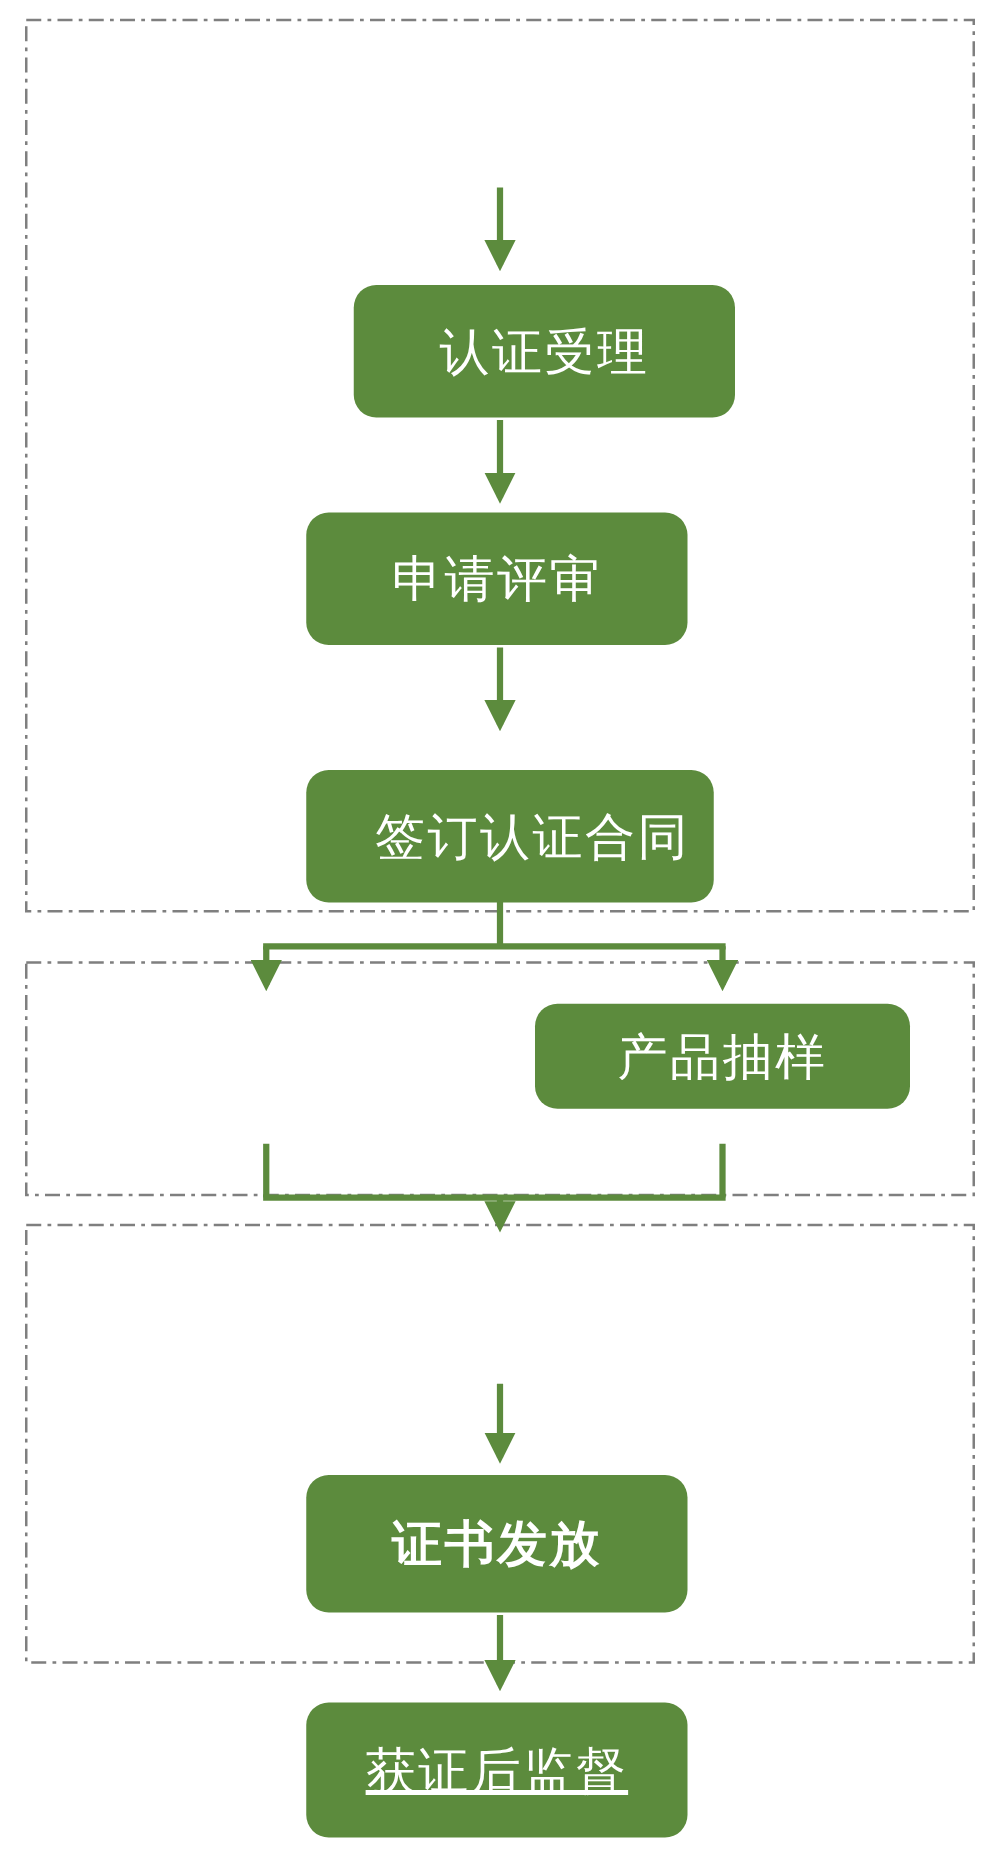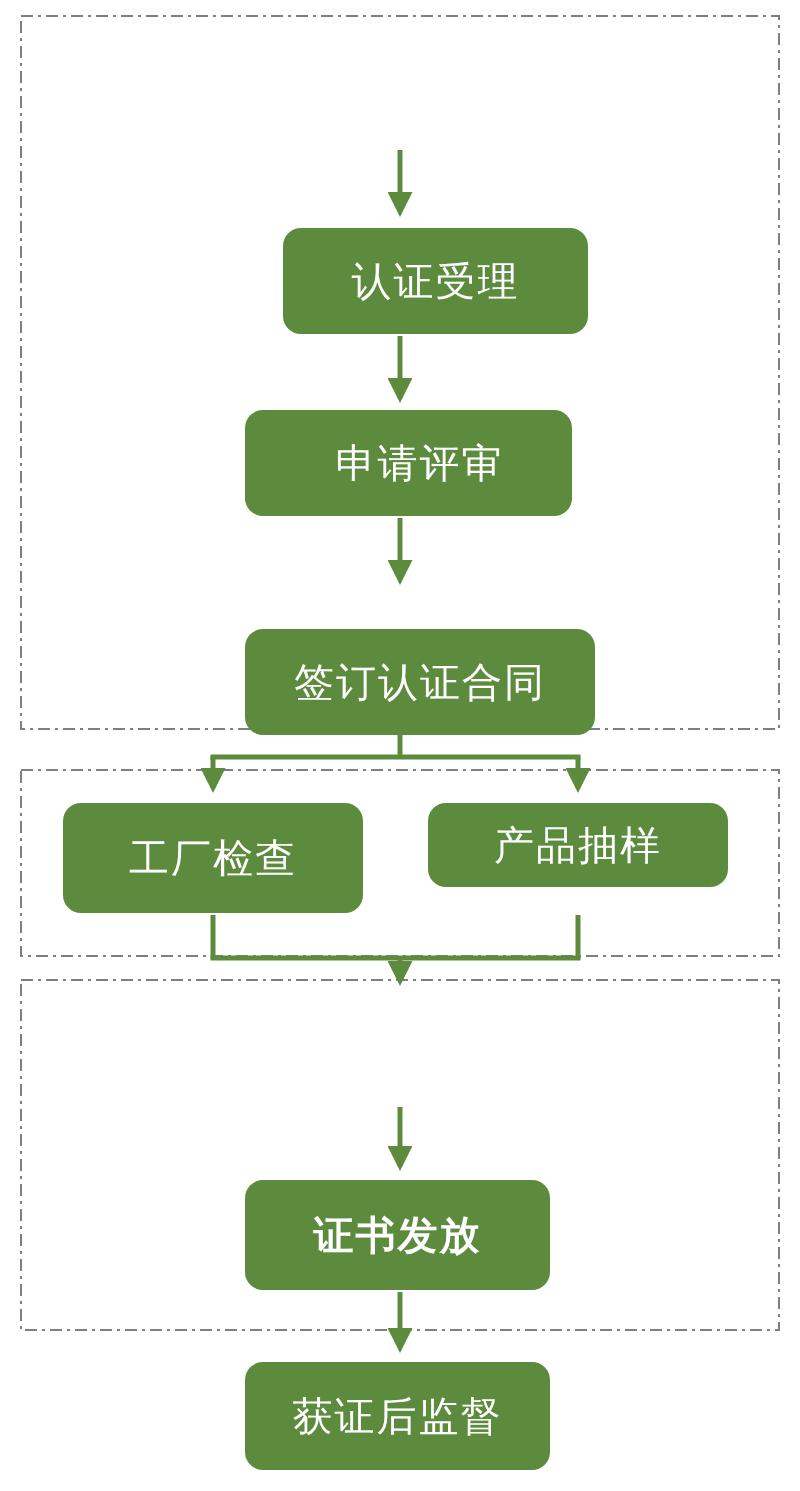--- a/index.html
+++ b/index.html
@@ -27,27 +27,27 @@
     display: flex;
     align-items: center;
     justify-content: center;
     color: #ffffff;
     font-size: 40px;
     letter-spacing: 2px;
     white-space: nowrap;
   }
   .n1 { left: 245px; top: 42px;   width: 305px; height: 106px; }
   .n2 { left: 245px; top: 228px;  width: 305px; height: 106px; margin-left: 38px; }
-  .n3 { left: 245px; top: 410px;  width: 305px; height: 106px; padding-left: 22px; }
-  .n4 { left: 245px; top: 629px;  width: 350px; height: 106px; }
+  .n3 { left: 245px; top: 410px;  width: 305px; height: 106px; }
+  .n4 { left: 245px; top: 616px;  width: 290px; height: 106px; padding-left: 36px; }
   .n5 { left: 63px;  top: 803px;  width: 300px; height: 110px; }
   .n6 { left: 428px; top: 803px;  width: 300px; height: 84px; }
   .n7 { left: 245px; top: 995px;  width: 305px; height: 110px; }
   .n8 { left: 245px; top: 1180px; width: 305px; height: 110px; font-weight: bold; }
-  .n9 { left: 245px; top: 1362px; width: 305px; height: 108px; }
+  .n9 { left: 245px; top: 1362px; width: 305px; height: 108px; text-decoration: underline; }
 </style>
 </head>
 <body>
 
 <div class="canvas">
 
   <svg class="overlay" width="800" height="1491" viewBox="0 0 800 1491">
     <defs>
       <marker id="ah" viewBox="0 0 10 10" refX="8" refY="5" markerWidth="5" markerHeight="5" orient="auto">
         <path d="M0,0 L10,5 L0,10 z" fill="#5c8b3d"></path>
@@ -82,23 +82,20 @@
   </div>
 
   <div class="node n3">
     <span>申请评审</span>
   </div>
 
   <div class="node n4">
     <span>签订认证合同</span>
   </div>
 
-  <div class="node n5">
-    <span>工厂检查</span>
-  </div>
 
   <div class="node n6">
     <span>产品抽样</span>
   </div>
 
 
   <div class="node n8">
     <span>证书发放</span>
   </div>
 

